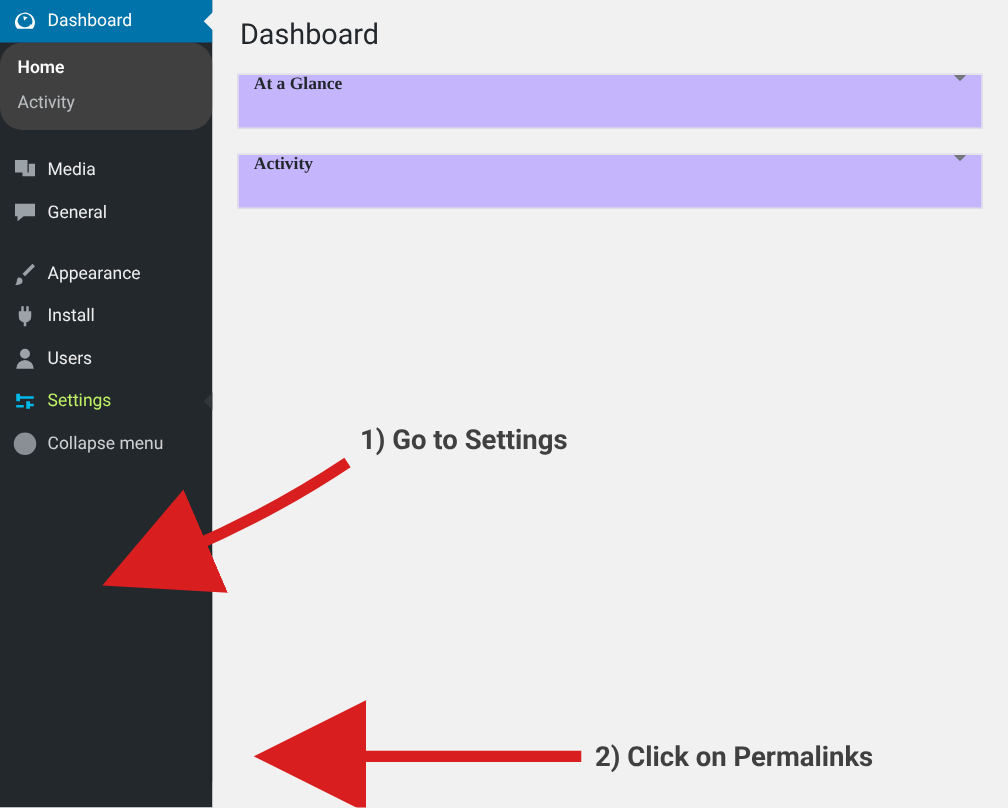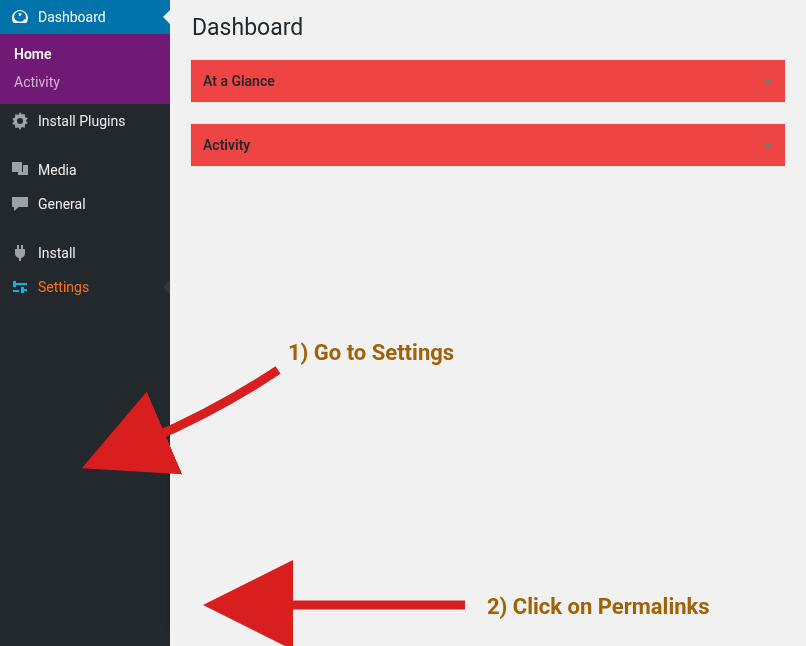--- a/index.html
+++ b/index.html
@@ -6,30 +6,30 @@
   html, body { width: 806px; height: 646px; font-family: -apple-system, BlinkMacSystemFont, "Segoe UI", Roboto, Arial, sans-serif; background: #f1f1f1; overflow: hidden; }
   body { display: flex; }
 
   
   .sidebar { width: 170px; height: 646px; background: #23282d; color: #eee; flex: 0 0 170px; position: relative; }
   .menu-item { display: flex; align-items: center; height: 34px; padding: 0 8px 0 10px; cursor: pointer; position: relative; }
   .menu-item .mi-icon { width: 20px; height: 20px; display: flex; align-items: center; justify-content: center; flex: 0 0 20px; margin-right: 8px; }
   .menu-item .mi-label { font-size: 14px; color: #eee; }
   .menu-item.active { background: #0073aa; }
   .menu-item.active .mi-label { color: #fff; font-weight: 400; }
-  .menu-item.settings .mi-label { color: #f97316; }
+  .menu-item.settings .mi-label { color: #bef264; }
   .menu-item.active::after {
     content: ""; position: absolute; right: -1px; top: 50%; transform: translateY(-50%);
     border-top: 8px solid transparent; border-bottom: 8px solid transparent; border-right: 8px solid #f1f1f1;
   }
   .menu-item.settings::after {
     content: ""; position: absolute; right: -1px; top: 50%; transform: translateY(-50%);
     border-top: 8px solid transparent; border-bottom: 8px solid transparent; border-right: 8px solid #32373c;
   }
-  .submenu { padding: 6px 0 8px 0; background: #701a75; }
+  .submenu { padding: 6px 0 8px 0; background: #404040; border-radius: 18px; }
   .submenu .sub-item { display: block; padding: 6px 12px 6px 14px; font-size: 14px; color: rgba(240,245,250,.7); cursor: pointer; }
   .submenu .sub-item.current { color: #fff; font-weight: 600; }
   .sep { height: 5px; background: transparent; margin: 5px 0; border: none; }
   .collapse-item { opacity: .85; }
 
   
   svg { width: 20px; height: 20px; }
   .ic-fill { fill: #9ba2a8; }
   .menu-item.active .ic-fill { fill: #fff; }
   .menu-item.settings .ic-fill { fill: #00b9eb; }
@@ -39,29 +39,29 @@
     position: absolute; left: 170px; top: 441px; width: 160px;
     background: #32373c; padding: 8px 0; box-shadow: 0 3px 5px rgba(0,0,0,.2);
   }
   .flyout .fo-item { display: block; padding: 6px 14px; font-size: 14px; color: #b4b9be; cursor: pointer; }
   .flyout .fo-item.highlight { color: #00b9eb; }
 
   
   .main { flex: 1; padding: 0 20px 20px 20px; background: #f1f1f1; position: relative; }
   .page-title { font-size: 23px; font-weight: 400; color: #23282d; padding: 14px 0 18px 2px; }
   .panel {
-    background: #ef4444; border: 1px solid #e5e5e5; margin-bottom: 20px;
-    display: flex; align-items: center; justify-content: space-between;
-    height: 44px; padding: 0 12px;
+    background: #c4b5fd; border: 1px solid #e5e5e5; margin-bottom: 20px;
+    display: flex; align-items: flex-start; justify-content: space-between;
+    height: 44px; padding: 0 12px; font-family: Liberation Serif, serif;
   }
   .panel-title { font-size: 14px; font-weight: 600; color: #23282d; }
   .panel-toggle { width: 0; height: 0; border-left: 5px solid transparent; border-right: 5px solid transparent; border-top: 5px solid #72777c; }
 
   
-  .anno { position: absolute; font-weight: 700; font-size: 22px; color: #a16207; white-space: nowrap; pointer-events: none; }
+  .anno { position: absolute; font-weight: 700; font-size: 22px; color: #404040; white-space: nowrap; pointer-events: none; }
   .arrow-svg { position: absolute; overflow: visible; pointer-events: none; }
 </style>
 </head>
 <body>
 
 <nav class="sidebar">
 
   <div class="menu-item active">
     <span class="mi-icon">
       <svg viewBox="0 0 20 20">
@@ -69,28 +69,20 @@
         </svg>
     </span>
     <span class="mi-label">Dashboard</span>
   </div>
 
   <div class="submenu">
     <a class="sub-item current">Home</a>
     <a class="sub-item">Activity</a>
   </div>
 
-  <div class="menu-item">
-    <span class="mi-icon">
-      <svg viewBox="0 0 20 20">
-          <path class="ic-fill" d="M10 1l1.7 2.6 3-.7.3 3.1 2.8 1.3-1.9 2.5 1.9 2.5-2.8 1.3-.3 3.1-3-.7L10 19l-1.7-2.6-3 .7-.3-3.1L2.2 12.7 4.1 10.2 2.2 7.7 5 6.4l.3-3.1 3 .7L10 1zm0 6a3 3 0 1 0 0 6 3 3 0 0 0 0-6z"></path>
-        </svg>
-    </span>
-    <span class="mi-label">Install Plugins</span>
-  </div>
 
   <div class="sep"></div>
 
 
   <div class="menu-item">
     <span class="mi-icon">
       <svg viewBox="0 0 20 20">
           <path class="ic-fill" d="M2 2h10v10H2zM13 5h5v10H8v-3h5zM4 6a2 2 0 1 1 0 0zM3 11l2-2 2 2 3-3v3H3z"></path>
         </svg>
     </span>
@@ -102,41 +94,66 @@
     <span class="mi-icon">
       <svg viewBox="0 0 20 20">
           <path class="ic-fill" d="M2 3h16v10H9l-5 4v-4H2z"></path>
         </svg>
     </span>
     <span class="mi-label">General</span>
   </div>
 
   <div class="sep"></div>
 
+  <div class="menu-item">
+    <span class="mi-icon">
+      <svg viewBox="0 0 20 20">
+          <path class="ic-fill" d="M16 2l2 2-8 8-2-2zM5 13c2 0 3 1 3 3s-2 3-6 3c2-1 1-6 3-6z"></path>
+        </svg>
+    </span>
+    <span class="mi-label">Appearance</span>
+  </div>
 
   <div class="menu-item">
     <span class="mi-icon">
       <svg viewBox="0 0 20 20">
           <path class="ic-fill" d="M7 2v4H5v4a5 5 0 0 0 4 4.9V18h2v-3.1A5 5 0 0 0 15 10V6h-2V2h-2v4H9V2z"></path>
         </svg>
     </span>
     <span class="mi-label">Install</span>
   </div>
 
+  <div class="menu-item">
+    <span class="mi-icon">
+      <svg viewBox="0 0 20 20">
+          <path class="ic-fill" d="M10 10a4 4 0 1 0 0-8 4 4 0 0 0 0 8zm-7 8a7 7 0 0 1 14 0z"></path>
+        </svg>
+    </span>
+    <span class="mi-label">Users</span>
+  </div>
 
 
   <div class="menu-item settings">
     <span class="mi-icon">
       <svg viewBox="0 0 20 20">
           <path class="ic-fill" d="M3 4h3v2h11v2H6v2H3zM11 10h3v2h3v2h-3v2h-3zM3 13h6v2H3z"></path>
         </svg>
     </span>
     <span class="mi-label">Settings</span>
   </div>
 
+  <div class="menu-item collapse-item">
+    <span class="mi-icon">
+      <svg viewBox="0 0 20 20">
+          <circle class="ic-fill" cx="10" cy="10" r="8" fill="none" stroke="#9ba2a8" stroke-width="2"></circle>
+          <path class="ic-fill" d="M11 6l-4 4 4 4z"></path>
+        </svg>
+    </span>
+    <span class="mi-label">Collapse menu</span>
+  </div>
 
   <div class="flyout">
     <a class="fo-item">General</a>
     <a class="fo-item">Writing</a>
     <a class="fo-item">Reading</a>
     <a class="fo-item">Discussion</a>
     <a class="fo-item">Media</a>
     <a class="fo-item highlight">Permalinks</a>
   </div>
 </nav>
@@ -157,21 +174,21 @@
   <div class="anno" style="left:118px; top:340px;">1) Go to Settings</div>
   <svg class="arrow-svg" style="left:-42px; top:350px;" width="170" height="110">
     <defs>
         <marker id="ah1" markerWidth="12" markerHeight="12" refX="2" refY="5" orient="auto">
           <path d="M0 0 L10 5 L0 10 z" fill="#d81e1e"></path>
         </marker>
       </defs>
     <path d="M150 20 Q 90 60 20 90" stroke="#d81e1e" stroke-width="9" fill="none" marker-end="url(#ah1)"></path>
   </svg>
 
-  <div class="anno" style="left:317px; top:594px;">2) Click on Permalinks</div>
+  <div class="anno" style="left:306px; top:594px;">2) Click on Permalinks</div>
   <svg class="arrow-svg" style="left:90px; top:590px;" width="220" height="30">
     <defs>
         <marker id="ah2" markerWidth="12" markerHeight="12" refX="2" refY="5" orient="auto">
           <path d="M0 0 L10 5 L0 10 z" fill="#d81e1e"></path>
         </marker>
       </defs>
     <path d="M205 15 L15 15" stroke="#d81e1e" stroke-width="9" fill="none" marker-end="url(#ah2)"></path>
   </svg>
 </main>
 

